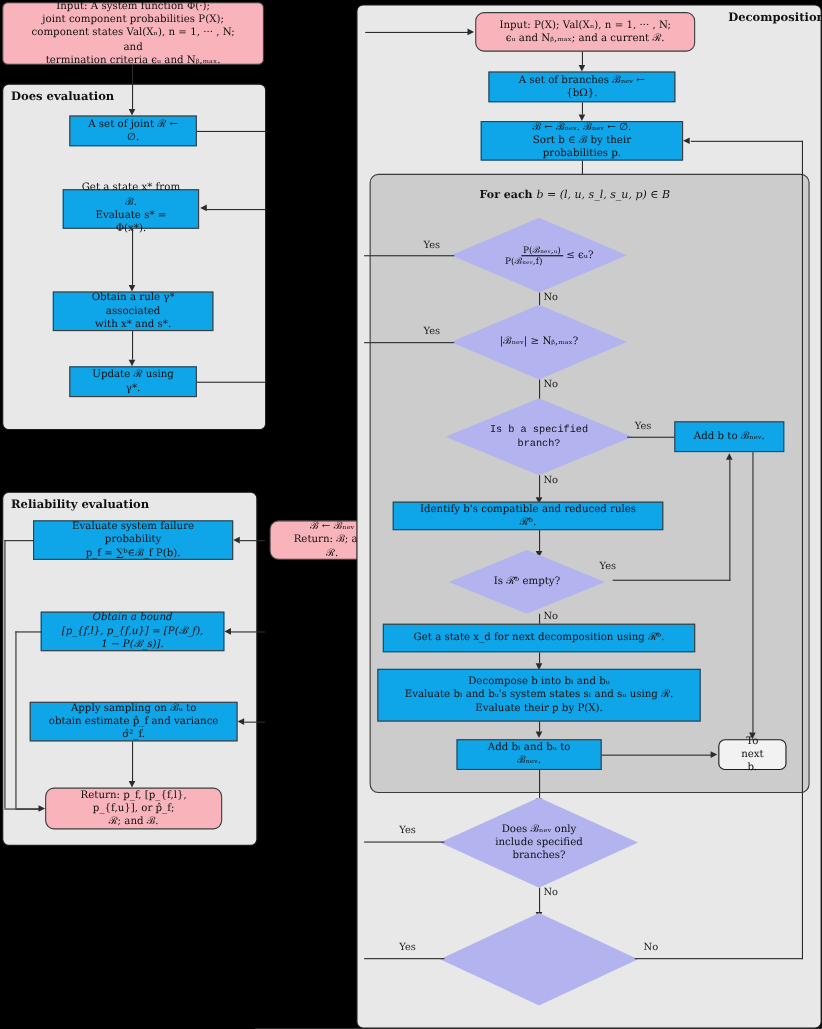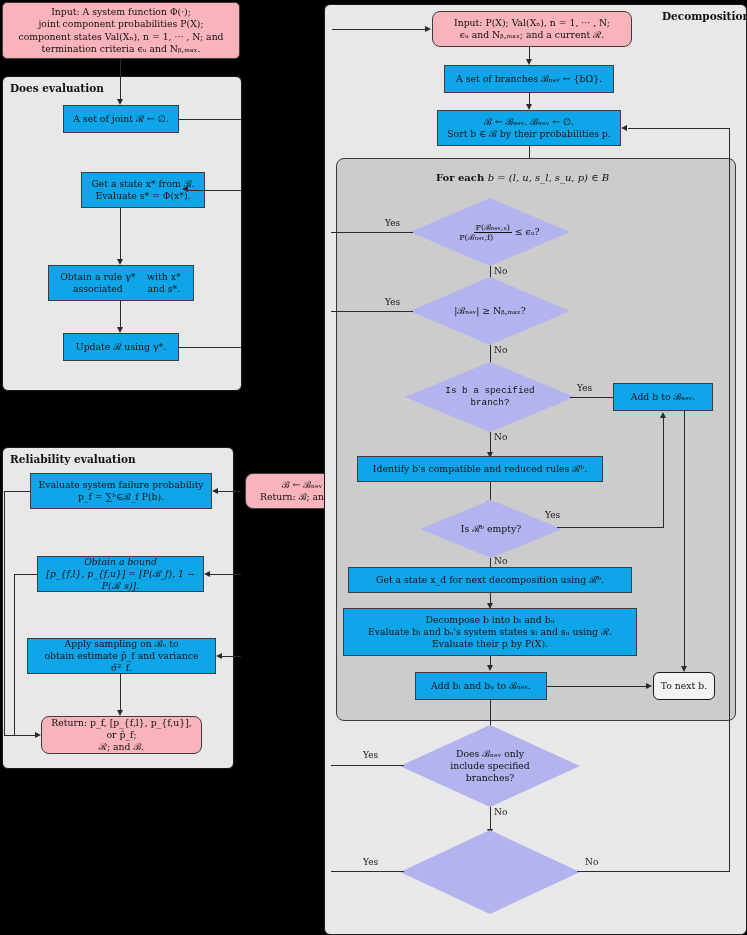--- a/index.html
+++ b/index.html
@@ -4,21 +4,21 @@
 <style>
   html,body{margin:0;padding:0;background:#000;}
   body{font-family:"DejaVu Serif","Liberation Serif",serif;}
   #canvas{position:relative;width:747px;height:935px;background:#000;overflow:hidden;}
 
   .panel{position:absolute;background:#e8e8e8;border:1.2px solid #1a1a1a;border-radius:6px;}
   .panel.inner{background:#cccccc;border:1.2px solid #3a3a3a;border-radius:8px;}
   .panel-title{position:absolute;font-weight:bold;font-size:10.5px;color:#111;white-space:nowrap;}
 
   .node{position:absolute;box-sizing:border-box;display:flex;align-items:center;justify-content:center;
-        text-align:center;font-size:9.3px;line-height:1.32;color:#101010;padding:3px 6px;}
+        text-align:center;font-size:9.3px;line-height:1.32;color:#101010;padding:3px 16px;}
   .proc{background:#0ea5e9;border:1.1px solid #3d3d3d;}
   .term{background:#f9b3bb;border:1.1px solid #3d3d3d;border-radius:8px;}
   .plain{background:#f2f2f2;border:1.1px solid #1a1a1a;border-radius:6px;}
 
   .dia{position:absolute;display:flex;align-items:center;justify-content:center;text-align:center;}
   .dia .shape{position:absolute;inset:0;background:#b3b3ef;
       clip-path:polygon(50% 0,100% 50%,50% 100%,0 50%);}
   .dia .lbl{position:relative;font-size:9.3px;line-height:1.3;color:#101010;z-index:2;padding:0 6px;}
 
   .ln{position:absolute;background:#2b2b2b;}
@@ -46,26 +46,26 @@
     <div>termination criteria ϵᵤ and Nᵦ,ₘₐₓ.</div>
   </div>
 
   <div class="panel" style="left:2px;top:76px;width:238px;height:313px;"></div>
   <div class="panel-title" style="left:10px;top:82px;">Does evaluation</div>
 
   <div class="node proc" style="left:63px;top:105px;width:116px;height:28px;">
     <span>A set of joint ℛ ← ∅.</span>
   </div>
 
-  <div class="node proc" style="left:57px;top:172px;width:124px;height:36px;flex-direction:column;margin-left:24px;">
+  <div class="node proc" style="left:57px;top:172px;width:124px;height:36px;flex-direction:column;">
     <div>Get a state x* from ℬ.</div>
     <div>Evaluate s* = Φ(x*).</div>
   </div>
 
-  <div class="node proc" style="left:48px;top:265px;width:146px;height:36px;flex-direction:row;">
+  <div class="node proc" style="left:48px;top:265px;width:146px;height:36px;flex-direction:column;">
     <div>Obtain a rule γ* associated</div>
     <div>with x* and s*.</div>
   </div>
 
   <div class="node proc" style="left:63px;top:333px;width:116px;height:28px;">
     <span>Update ℛ using γ*.</span>
   </div>
 
   <div class="ln lnv" style="left:120px;top:59px;height:40px;"></div>
   <div class="arw d" style="left:116.5px;top:99px;"></div>
@@ -204,21 +204,21 @@
   <div class="node proc" style="left:613px;top:383px;width:100px;height:28px;">
     <span>Add b to ℬₙₑᵥ.</span>
   </div>
 
   <div class="node proc" style="left:357px;top:456px;width:246px;height:26px;">
     <span>Identify b's compatible and reduced rules ℛ̄ᵇ.</span>
   </div>
   <div class="ln lnv" style="left:490px;top:482px;height:19px;"></div>
   <div class="arw d" style="left:486.5px;top:501px;"></div>
 
-  <div class="dia" style="left:420px;top:500px;width:142px;height:58px;">
+  <div class="dia" style="left:408px;top:500px;width:142px;height:58px;">
     <div class="shape"></div>
     <div class="lbl">Is ℛ̄ᵇ empty?</div>
   </div>
   <div class="elbl" style="left:545px;top:510px;">Yes</div>
   <div class="ln lnh" style="left:557px;top:527px;width:107px;"></div>
   <div class="ln lnv" style="left:663px;top:418px;height:110px;"></div>
   <div class="arw u" style="left:659.5px;top:412px;"></div>
   <div class="ln lnv" style="left:490px;top:558px;height:22px;"></div>
   <div class="arw d" style="left:486.5px;top:580px;"></div>
   <div class="elbl" style="left:494px;top:556px;">No</div>

